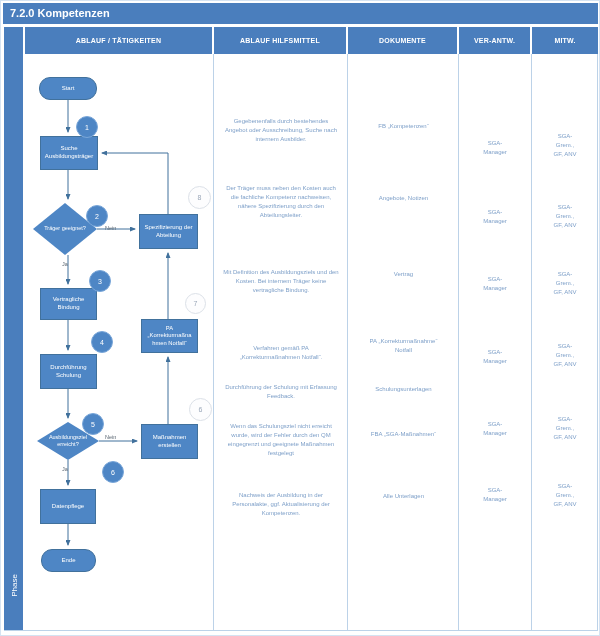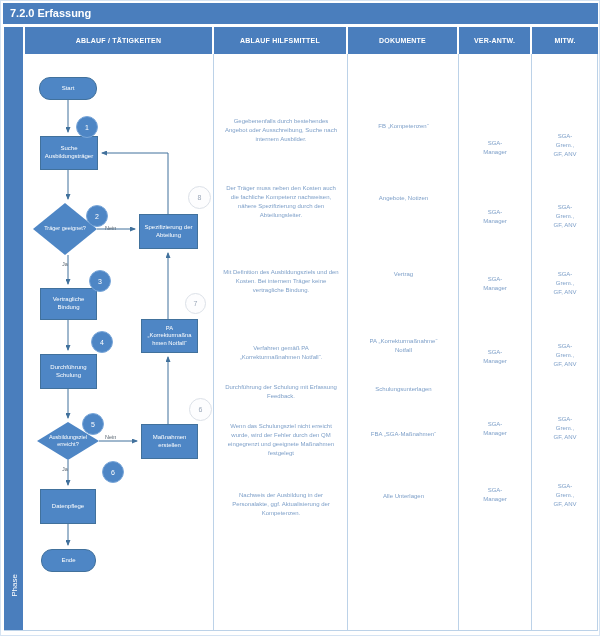--- a/index.html
+++ b/index.html
@@ -58,21 +58,21 @@
   #v1{top:138px}#v2{top:207px}#v3{top:274px}#v4{top:347px}#v5{top:419px}#v6{top:485px}
   .mcol{left:533px;width:62px}
   #m1{top:131px}#m2{top:202px}#m3{top:269px}#m4{top:341px}#m5{top:414px}#m6{top:481px}
   .arrows{position:absolute;left:0;top:0;pointer-events:none;}
 </style>
 </head>
 <body>
 
 <div class="page">
 
-  <div class="title-bar">7.2.0 Erfassung</div>
+  <div class="title-bar">7.2.0 Kompetenzen</div>
 
   <div class="phase-bar"></div>
   <div class="phase-label">Phase</div>
 
   <div class="hdr c1">ABLAUF / TÄTIGKEITEN</div>
   <div class="hdr c2">ABLAUF HILFSMITTEL</div>
   <div class="hdr c3">DOKUMENTE</div>
   <div class="hdr c4">VER-ANTW.</div>
   <div class="hdr c5">MITW.</div>
 

